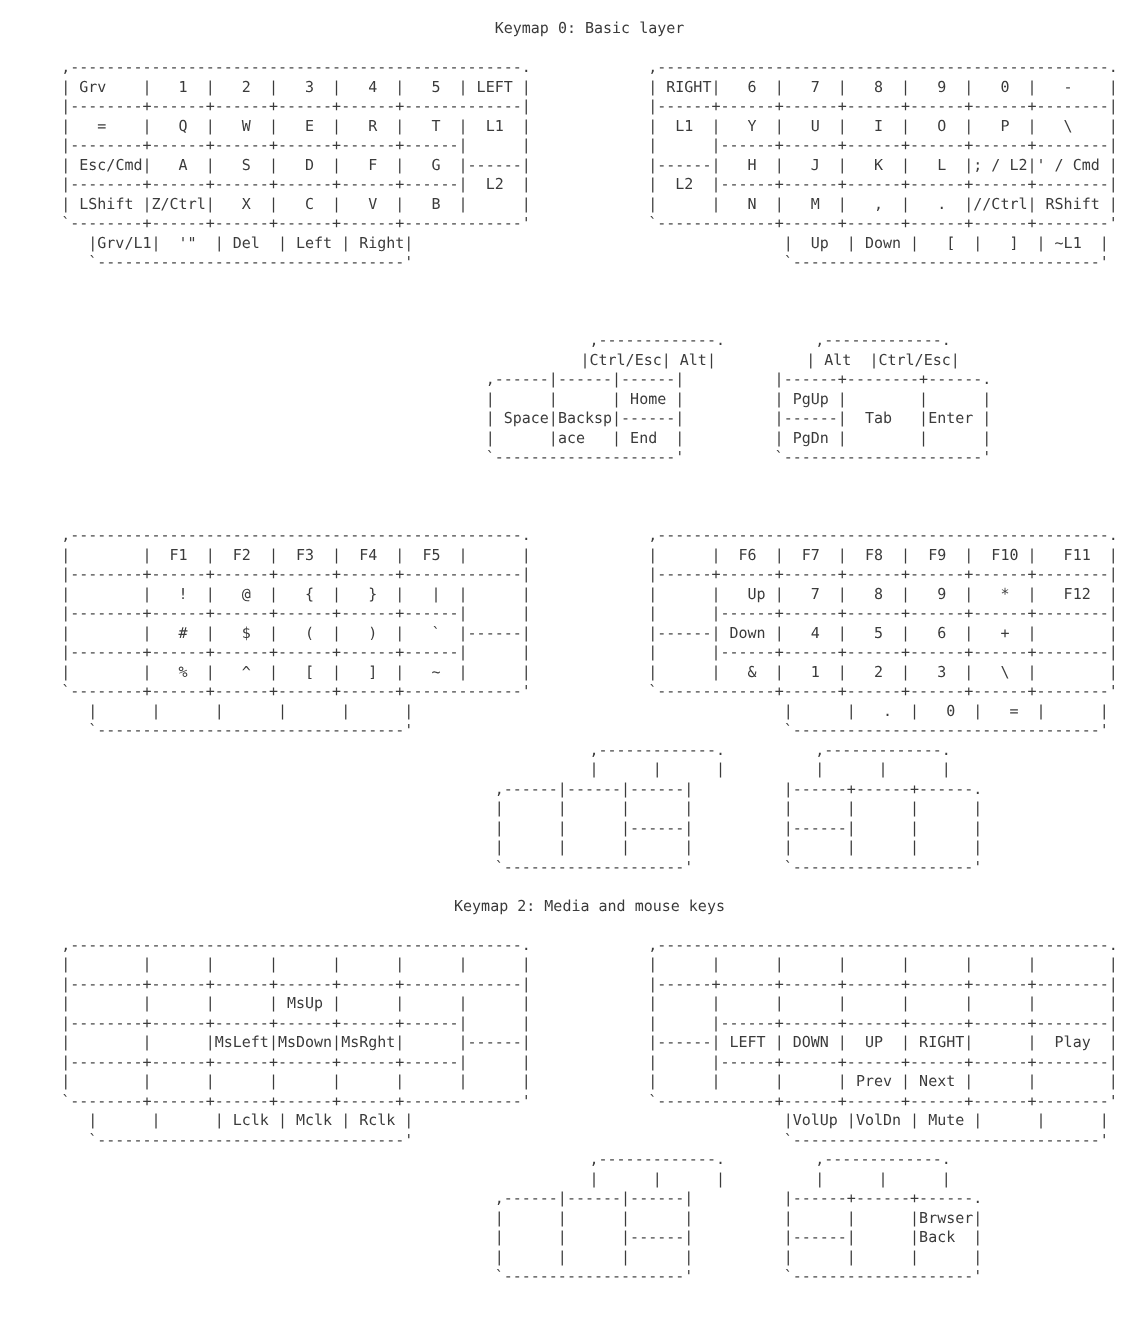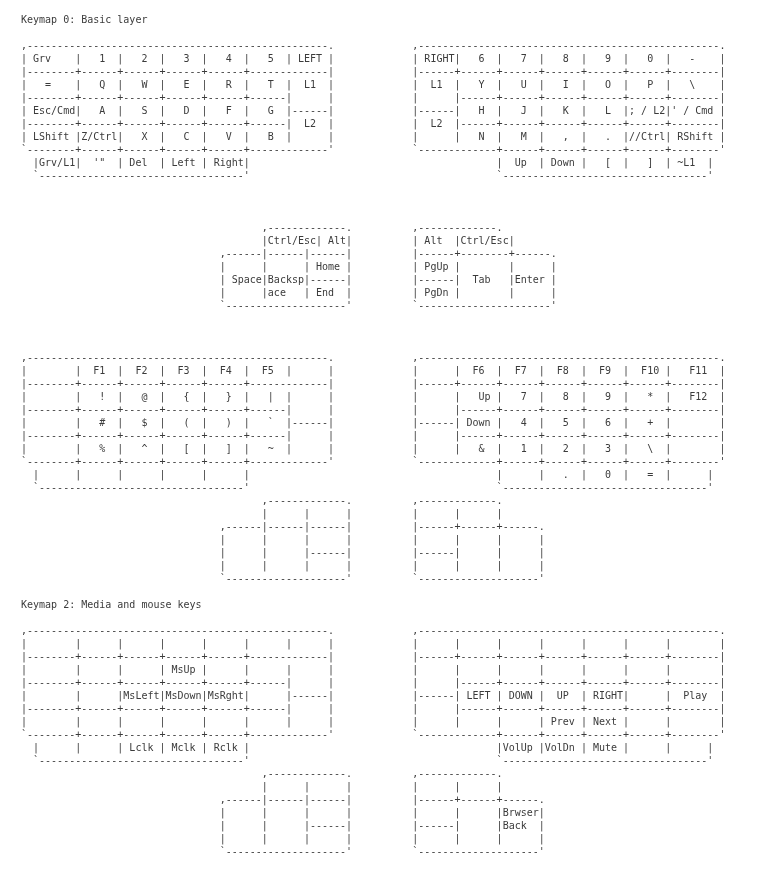--- a/index.html
+++ b/index.html
@@ -25,21 +25,21 @@
     white-space: pre;
   }
   .keymap-art {
     font-family: "DejaVu Sans Mono", "Liberation Mono", monospace;
     font-size: 10px;
     line-height: 13px;
     color: #3b3b3b;
     white-space: pre;
     margin: 13px 0 0 0;
   }
-  .keymap-section { margin: 0; }
+  .keymap-section { margin: 0; text-align: center; }
   .keymap-section.sec-0 { margin-bottom: 39px; }
   .keymap-section.sec-1 { margin-bottom: 13px; }
   .keymap-section.sec-2 { margin-bottom: 0; }
 </style>
 </head>
 <body>
 
 <div class="keymap-doc">
 
   <div class="keymap-section sec-0">

